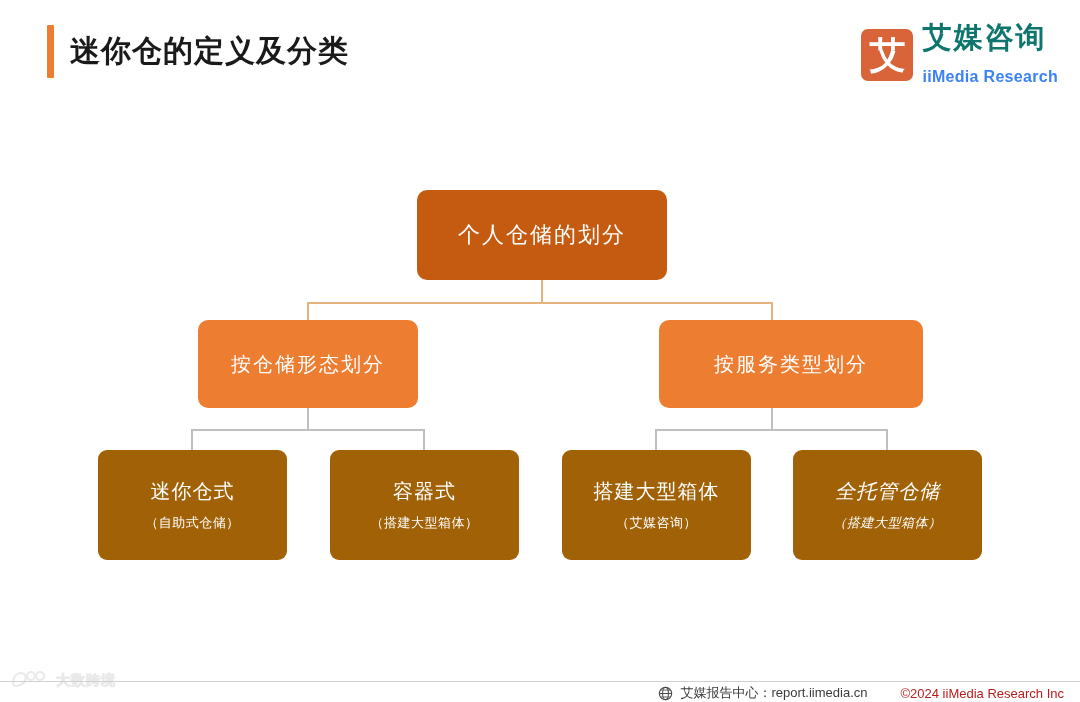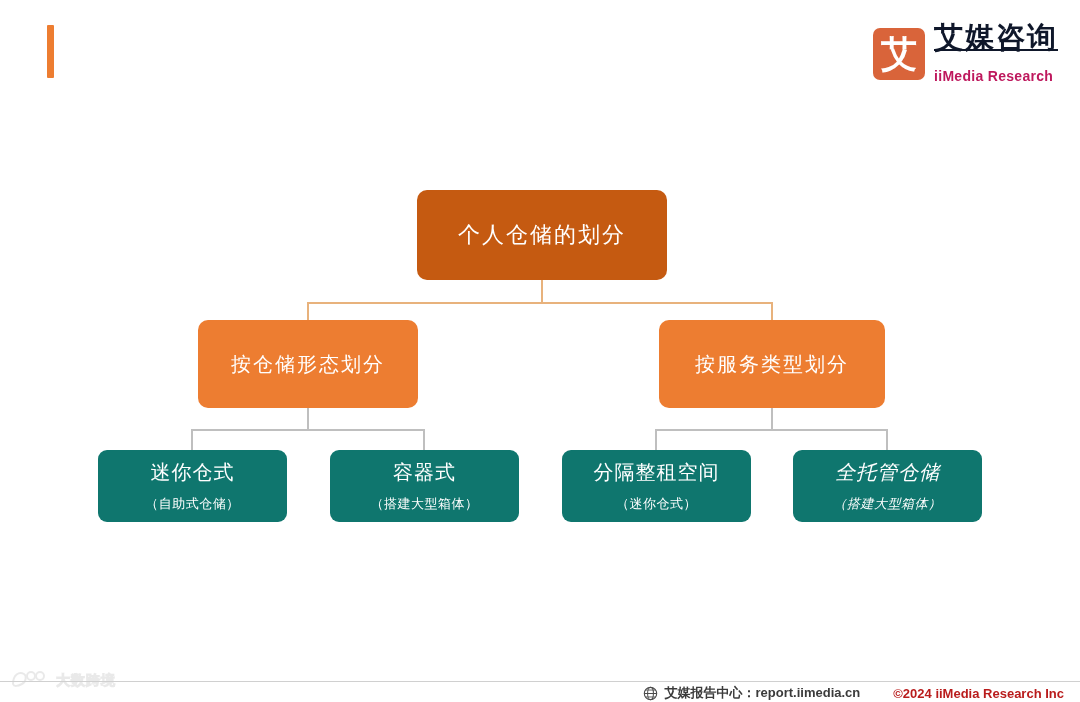--- a/index.html
+++ b/index.html
@@ -60,29 +60,28 @@
     color: #ffffff;
     font-size: 36px;
     font-weight: bold;
     line-height: 1;
     font-family: "DejaVu Sans", sans-serif;
   }
   .logo-text { display: flex; flex-direction: column; justify-content: center; }
   .logo-cn {
     font-size: 29px;
     font-weight: bold;
-    color: #0f172a;
+    color: #0f766e;
     letter-spacing: 2px;
     line-height: 1.05;
-    text-decoration: underline;
   }
   .logo-en {
-    font-size: 14px;
-    font-weight: bold;
-    color: #be185d;
+    font-size: 16px;
+    font-weight: bold;
+    color: #3b82f6;
     letter-spacing: 0.3px;
     line-height: 1.3;
     margin-top: 15px;
   }
 
   
   .diagram { position: absolute; left: 0; top: 0; width: 1080px; height: 702px; }
   .node {
     position: absolute;
     box-sizing: border-box;
@@ -96,25 +95,25 @@
   }
   .node-root {
     left: 417px; top: 190px; width: 250px; height: 90px;
     background: #C55A11;
   }
   .node-root .node-title { font-size: 22px; letter-spacing: 2px; }
 
   .node-branch { height: 88px; background: #ED7D31; }
   .node-branch .node-title { font-size: 20px; letter-spacing: 2px; }
   .node-branch-left  { left: 198px; top: 320px; width: 220px; }
-  .node-branch-right { left: 659px; top: 320px; width: 226px; }
+  .node-branch-right { left: 659px; top: 320px; width: 264px; }
 
   .node-leaf {
-    top: 450px; width: 189px; height: 72px;
-    background: #0f766e;
+    top: 450px; width: 189px; height: 110px;
+    background: #a16207;
     border-radius: 9px;
   }
   .node-leaf .node-title { font-size: 20px; letter-spacing: 1px; }
   .node-leaf .node-sub {
     font-size: 13px;
     letter-spacing: 0.5px;
     margin-top: 9px;
     color: #ffffff;
   }
   .leaf-1 { left: 98px; }
@@ -133,21 +132,20 @@
   }
   .footer-right {
     position: absolute;
     right: 16px; top: 684px;
     display: flex;
     align-items: center;
     gap: 7px;
     font-size: 13px;
     color: #3b3b3b;
     white-space: nowrap;
-    font-weight: bold;
   }
   .globe-icon { display: inline-flex; width: 15px; height: 15px; }
   .footer-copy { color: #b91c1c; margin-left: 26px; }
 
   
   .watermark {
     position: absolute;
     left: 10px; top: 668px;
     display: flex;
     align-items: center;
@@ -163,20 +161,21 @@
     letter-spacing: 1px;
     line-height: 24px;
   }
 </style>
 </head>
 <body>
 
 <div id="slide">
 
   <div class="title-accent"></div>
+  <div class="page-title">迷你仓的定义及分类</div>
 
   <div class="logo">
     <div class="logo-mark">艾</div>
     <div class="logo-text">
       <div class="logo-cn">艾媒咨询</div>
       <div class="logo-en">iiMedia Research</div>
     </div>
   </div>
 
   <div class="diagram">
@@ -209,22 +208,22 @@
 
     <div class="node node-leaf leaf-1">
       <div class="node-title">迷你仓式</div>
       <div class="node-sub">（自助式仓储）</div>
     </div>
     <div class="node node-leaf leaf-2">
       <div class="node-title">容器式</div>
       <div class="node-sub">（搭建大型箱体）</div>
     </div>
     <div class="node node-leaf leaf-3">
-      <div class="node-title">分隔整租空间</div>
-      <div class="node-sub">（迷你仓式）</div>
+      <div class="node-title">搭建大型箱体</div>
+      <div class="node-sub">（艾媒咨询）</div>
     </div>
     <div class="node node-leaf leaf-4">
       <div class="node-title">全托管仓储</div>
       <div class="node-sub">（搭建大型箱体）</div>
     </div>
   </div>
 
   <div class="watermark">
     <span class="wm-mark">
       <svg viewBox="0 0 40 24" width="40" height="24" aria-hidden="true">

